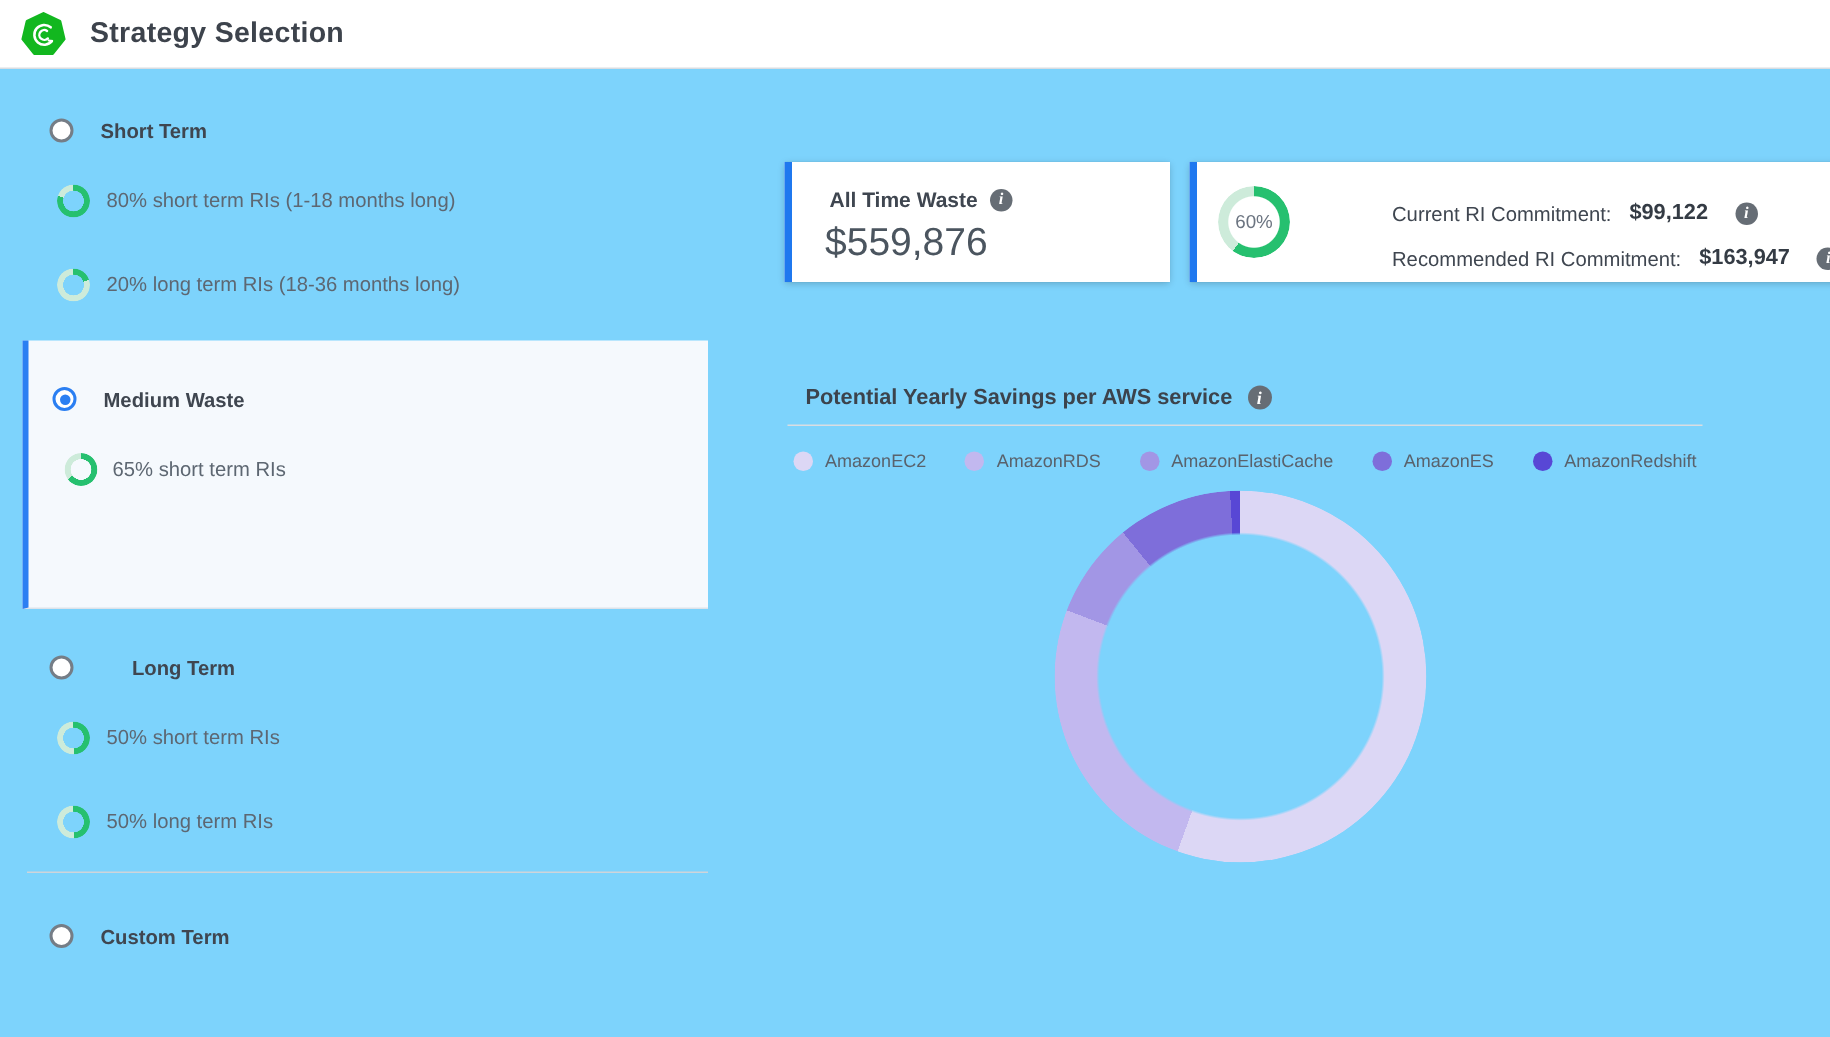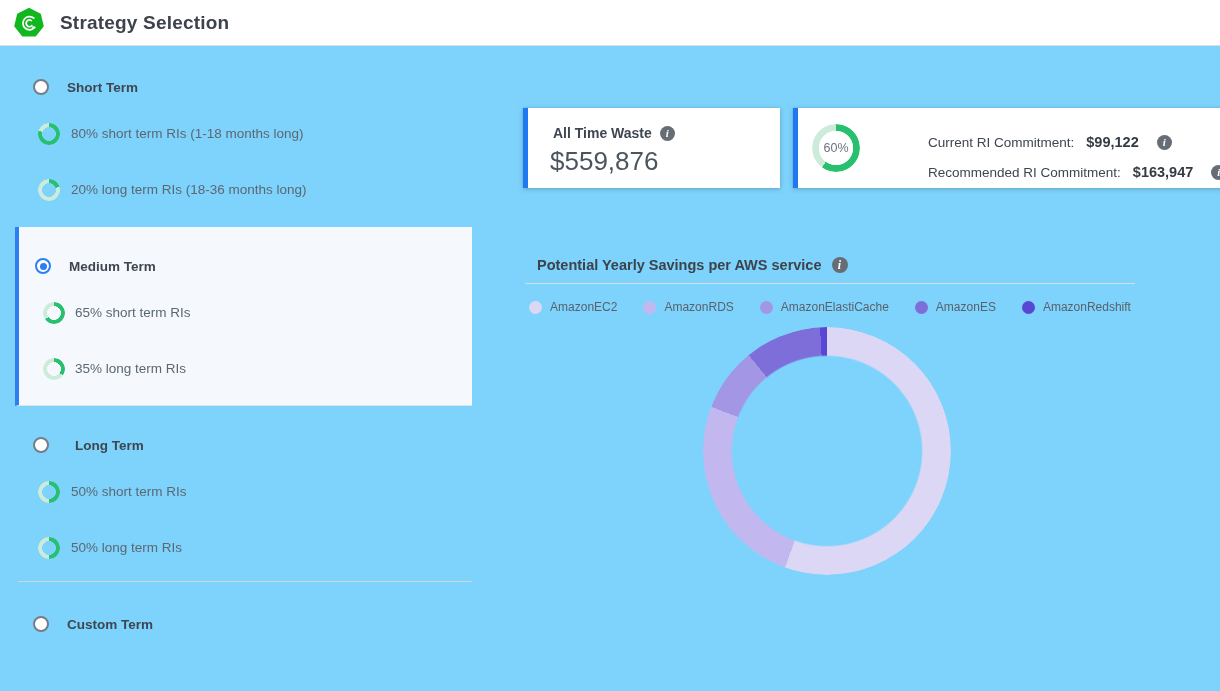--- a/index.html
+++ b/index.html
@@ -92,35 +92,31 @@
     <span class="alloc-label" style="left:71px;">80% short term RIs (1-18 months long)</span>
   </div>
   <div class="alloc-row" style="left:0;top:179px;width:490px;">
     <span class="ring" style="left: 38px; background: conic-gradient(rgb(38, 192, 111) 0deg, rgb(38, 192, 111) 20%, rgb(205, 235, 218) 20%, rgb(205, 235, 218) 100%);"></span>
     <span class="alloc-label" style="left:71px;">20% long term RIs (18-36 months long)</span>
   </div>
 
   <div class="selected-panel">
     <div class="opt-row" style="left:0;top:31px;width:450px;">
       <span class="radio checked" style="left:16px;top:0;"></span>
-      <span class="opt-label" style="left:50px;">Medium Term</span>
+      <span class="opt-label" style="left:50px;">Medium Waste</span>
     </div>
     <div class="alloc-row" style="left:0;top:75px;width:450px;">
       <span class="ring" style="left: 24px; background: conic-gradient(rgb(38, 192, 111) 0deg, rgb(38, 192, 111) 65%, rgb(205, 235, 218) 65%, rgb(205, 235, 218) 100%);"></span>
       <span class="alloc-label" style="left:56px;">65% short term RIs</span>
     </div>
-    <div class="alloc-row" style="left:0;top:131px;width:450px;">
-      <span class="ring" style="left: 24px; background: conic-gradient(rgb(38, 192, 111) 0deg, rgb(38, 192, 111) 35%, rgb(205, 235, 218) 35%, rgb(205, 235, 218) 100%);"></span>
-      <span class="alloc-label" style="left:56px;">35% long term RIs</span>
-    </div>
   </div>
 
   <div class="opt-row" style="left:0;top:437px;width:490px;">
     <span class="radio" style="left:33px;top:0;"></span>
-    <span class="opt-label" style="left:67px;padding-left:8px;">Long Term</span>
+    <span class="opt-label" style="left:80px;padding-left:8px;">Long Term</span>
   </div>
   <div class="alloc-row" style="left:0;top:481px;width:490px;">
     <span class="ring" style="left: 38px; background: conic-gradient(rgb(38, 192, 111) 0deg, rgb(38, 192, 111) 50%, rgb(205, 235, 218) 50%, rgb(205, 235, 218) 100%);"></span>
     <span class="alloc-label" style="left:71px;">50% short term RIs</span>
   </div>
   <div class="alloc-row" style="left:0;top:537px;width:490px;padding-left:20px;">
     <span class="ring" style="left: 38px; background: conic-gradient(rgb(38, 192, 111) 0deg, rgb(38, 192, 111) 50%, rgb(205, 235, 218) 50%, rgb(205, 235, 218) 100%);"></span>
     <span class="alloc-label" style="left:71px;">50% long term RIs</span>
   </div>
 

